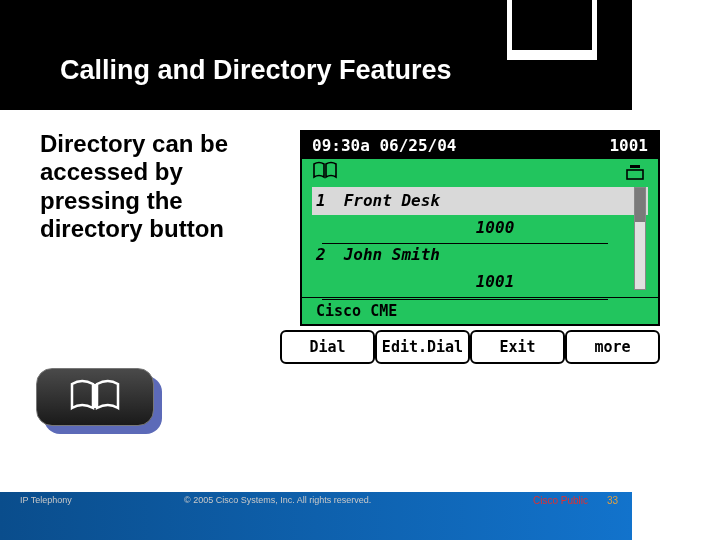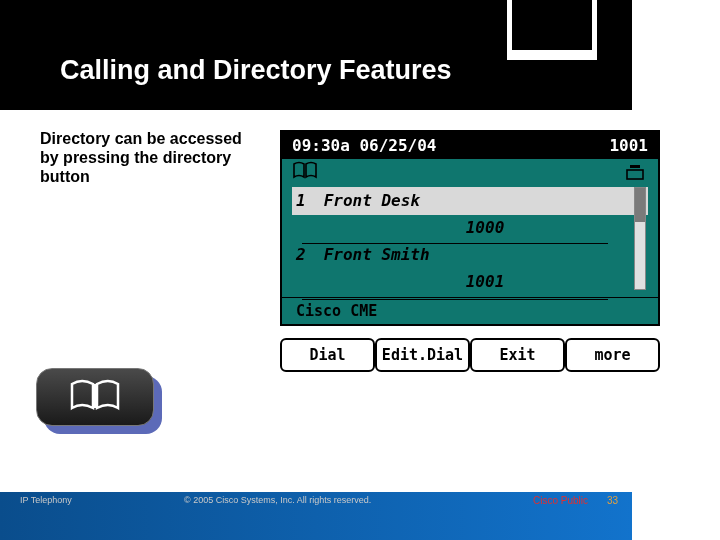--- a/index.html
+++ b/index.html
@@ -5,45 +5,45 @@
   * { box-sizing: border-box; margin: 0; padding: 0; }
   html, body { width: 720px; height: 540px; font-family: Arial, Helvetica, sans-serif; background: #fff; }
   .slide { width: 632px; height: 540px; position: relative; background: #fff; }
   
   .topband { position: absolute; top: 0; left: 0; right: 0; height: 110px; background: #000; }
   .notch-outer { position: absolute; top: 0; right: 35px; width: 90px; height: 60px; background: #fff; }
   .notch-inner { position: absolute; top: 0; right: 40px; width: 80px; height: 50px; background: #000; }
   .title { position: absolute; top: 55px; left: 60px; color: #fff; font-size: 27px; font-weight: bold; }
   
   .body { position: absolute; top: 130px; left: 40px; right: 40px; bottom: 70px; }
-  .blurb { width: 210px; font-size: 16px; font-weight: bold; line-height: 1.18; }
+  .blurb { width: 210px; font-size: 24px; font-weight: bold; line-height: 1.18; }
   
   .dir-btn-wrap { position: absolute; top: 238px; left: -4px; width: 128px; height: 68px; }
   .dir-btn-shadow { position: absolute; top: 8px; left: 8px; width: 118px; height: 58px; background: #5c6ab8; border-radius: 16px; }
   .dir-btn { position: absolute; top: 0; left: 0; width: 118px; height: 58px; background: linear-gradient(180deg,#4a4a4a,#1a1a1a); border-radius: 16px; border: 1px solid #777; display: flex; align-items: center; justify-content: center; }
   .dir-btn svg { width: 54px; height: 34px; }
   
   .phone { position: absolute; top: 0; left: 240px; width: 380px; }
-  .lcd { background: #0f766e; border: 2px solid #000; }
+  .lcd { background: #22c55e; border: 2px solid #000; margin-left: 20px; }
   .lcd-status { background: #000; color: #fff; font-family: monospace; font-size: 16px; font-weight: bold; padding: 4px 10px; display: flex; justify-content: space-between; align-items: center; }
   .lcd-body { position: relative; height: 165px; padding: 4px 8px 0 8px; font-family: monospace; font-size: 16px; font-weight: bold; }
   .book-icon-sm { position: absolute; top: 2px; left: 10px; }
   .list { position: absolute; top: 28px; left: 10px; right: 10px; font-style: italic; }
   .row { height: 28px; line-height: 28px; padding-left: 4px; }
   .row .idx { display: inline-block; width: 18px; }
   .row-sub { padding-left: 30px; height: 26px; line-height: 26px; text-align: center; }
   .row.hl { background: #d9d9d9; }
   .rule { position: absolute; left: 10px; right: 40px; height: 1px; background: #000; }
   .line-icon { position: absolute; top: 4px; right: 12px; width: 22px; height: 18px; }
   .line-icon svg { width: 22px; height: 18px; }
   .scroll { position: absolute; top: 28px; right: 12px; width: 12px; bottom: 34px; background: #e0e0e0; border: 1px solid #888; }
   .scroll-thumb { position: absolute; top: 0; left: 0; right: 0; height: 34%; background: #7a7a7a; }
   .prompt-band { position: absolute; bottom: 0; left: 0; right: 0; border-top: 1px solid #000; padding: 4px 14px; font-family: monospace; font-weight: bold; font-size: 15px; }
   
-  .softkeys { margin-top: 12px; display: flex; gap: 0; }
+  .softkeys { margin-top: 4px; display: flex; gap: 0; }
   .sk { flex: 1; border: 2px solid #000; border-radius: 6px; background: #fff; padding: 6px 0; font-family: monospace; font-weight: bold; font-size: 15px; text-align: center; }
   
   .footer { position: absolute; left: 0; right: 0; bottom: 28px; height: 24px; display: flex; align-items: center; font-size: 9px; color: #fff; }
   .footer .ft-left { position: absolute; left: 20px; color: #c9c9c9; }
   .footer .ft-mid { position: absolute; left: 150px; color: #c9c9c9; margin-left: 34px; }
   .footer .ft-right { position: absolute; right: 44px; color: #e03030; font-size: 10px; }
   .footer .ft-page { position: absolute; right: 14px; color: #e0a040; font-size: 10px; }
   .footer-band { position: absolute; left: 0; right: 0; bottom: 0; height: 48px; background: linear-gradient(90deg,#0a4d8c 0%,#1273cc 100%); }
 </style>
 </head>
@@ -93,21 +93,21 @@
 
           <div class="list">
             <div class="row hl">
               <span class="idx">1</span>
               <span>Front Desk</span>
             </div>
             <div class="row-sub hl">1000</div>
             <div class="rule" style="top:56px;"></div>
             <div class="row">
               <span class="idx">2</span>
-              <span>Front Smith</span>
+              <span>John Smith</span>
             </div>
             <div class="row-sub">1001</div>
             <div class="rule" style="top:112px;"></div>
           </div>
 
           <div class="scroll">
             <div class="scroll-thumb"></div>
           </div>
 
           <div class="prompt-band">Cisco CME</div>

